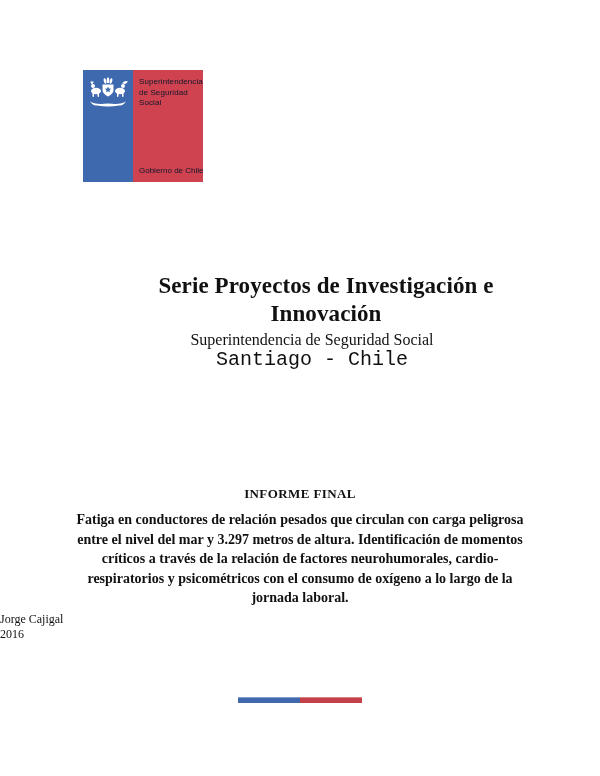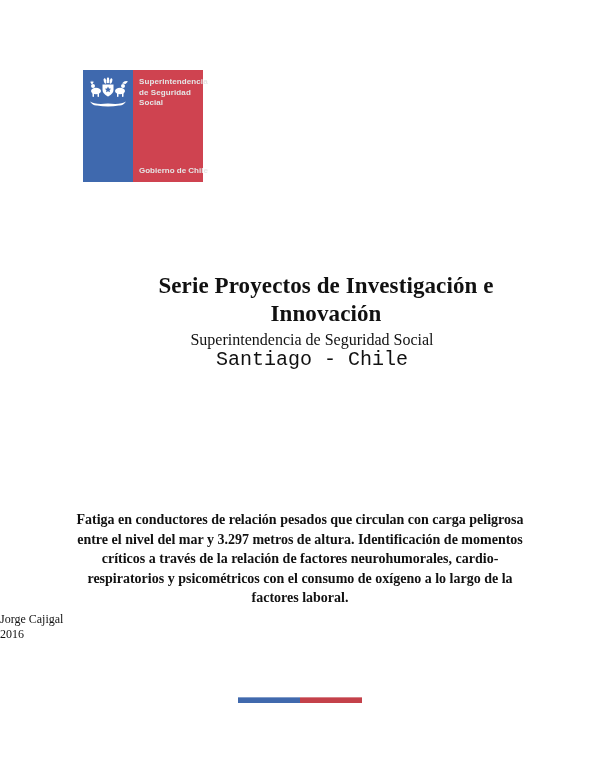--- a/index.html
+++ b/index.html
@@ -29,23 +29,23 @@
     position: relative;
   }
   .logo-blue svg {
     position: absolute; left: 4px; top: 7px;
     width: 42px; height: 32px;
   }
   .logo-red {
     flex: 1;
     background: #cf4350;
     position: relative;
-    color: #e5e5e5;
+    color: #0f172a;
     font-family: "Liberation Sans", sans-serif;
-    font-weight: bold;
+    font-weight: normal;
   }
   .logo-name {
     position: absolute; left: 6px; top: 7px;
     font-size: 8px; line-height: 10.5px;
     letter-spacing: 0.1px;
     width: 60px;
   }
   .logo-gov {
     position: absolute; left: 6px; bottom: 7px;
     font-size: 8px; line-height: 9px;
@@ -161,27 +161,28 @@
 
   <div class="title">
     <div>Serie Proyectos de Investigación e</div>
     <div>Innovación</div>
   </div>
   <div class="subtitle">
     <div class="sub1">Superintendencia de Seguridad Social</div>
     <div class="sub2">Santiago - Chile</div>
   </div>
 
+  <div class="informe">INFORME FINAL</div>
 
   <div class="abstract">
     <div>Fatiga en conductores de relación pesados que circulan con carga peligrosa</div>
     <div>entre el nivel del mar y 3.297 metros de altura. Identificación de momentos</div>
     <div>críticos a través de la relación de factores neurohumorales, cardio-</div>
     <div>respiratorios y psicométricos con el consumo de oxígeno a lo largo de la</div>
-    <div>factores laboral.</div>
+    <div>jornada laboral.</div>
   </div>
 
   <div class="author-block">
     <div>Jorge Cajigal</div>
     <div>2016</div>
   </div>
 
   <div class="footer-bar">
     <div class="half-blue"></div>
     <div class="half-red"></div>

